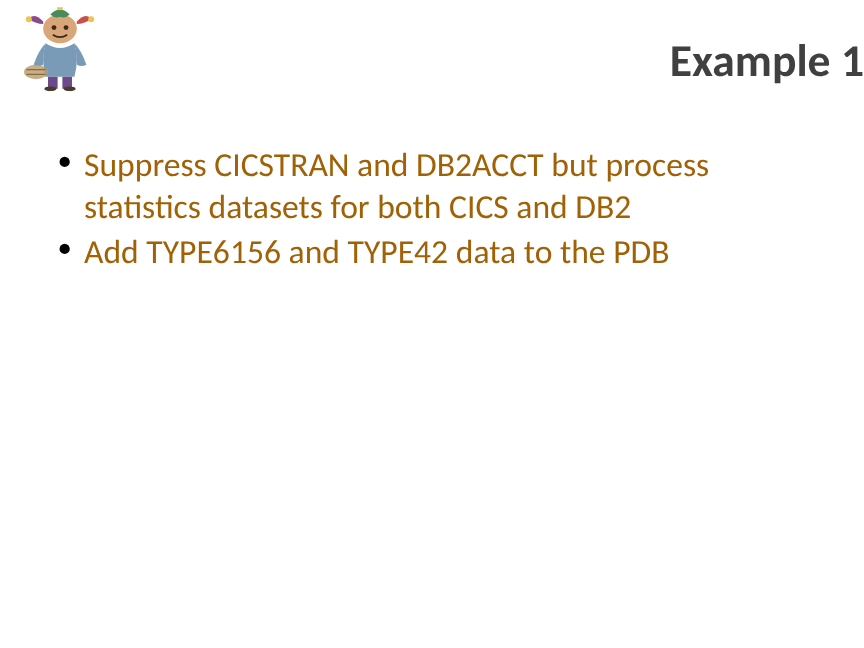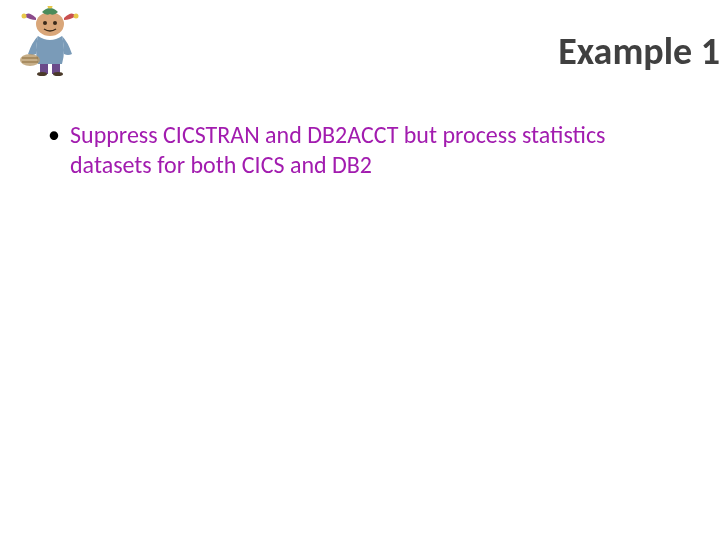--- a/index.html
+++ b/index.html
@@ -35,23 +35,23 @@
     }
     .content-area {
       padding: 28px 44px 0 44px;
     }
     .bullet-list {
       list-style: none;
     }
     .bullet-item {
       position: relative;
       padding-left: 26px;
-      font-size: 24px;
+      font-size: 28px;
       line-height: 1.25;
-      color: #a21caf;
+      color: #a16207;
       margin-bottom: 2px;
     }
     .bullet-item::before {
       content: "•";
       position: absolute;
       left: 4px;
       top: 0;
       font-size: 24px;
       color: #000000;
     }
@@ -82,14 +82,15 @@
       <ellipse cx="24" cy="68" rx="5" ry="2" fill="#4a3a2a"></ellipse>
       <ellipse cx="40" cy="68" rx="5" ry="2" fill="#4a3a2a"></ellipse>
     </svg>
   </div>
   <h1 class="slide-title">Example 1</h1>
 </div>
 
 <div class="content-area">
   <ul class="bullet-list">
     <li class="bullet-item">Suppress CICSTRAN and DB2ACCT but process statistics datasets for both CICS and DB2</li>
+    <li class="bullet-item">Add TYPE6156 and TYPE42 data to the PDB</li>
   </ul>
 </div>
 
 </body></html>

